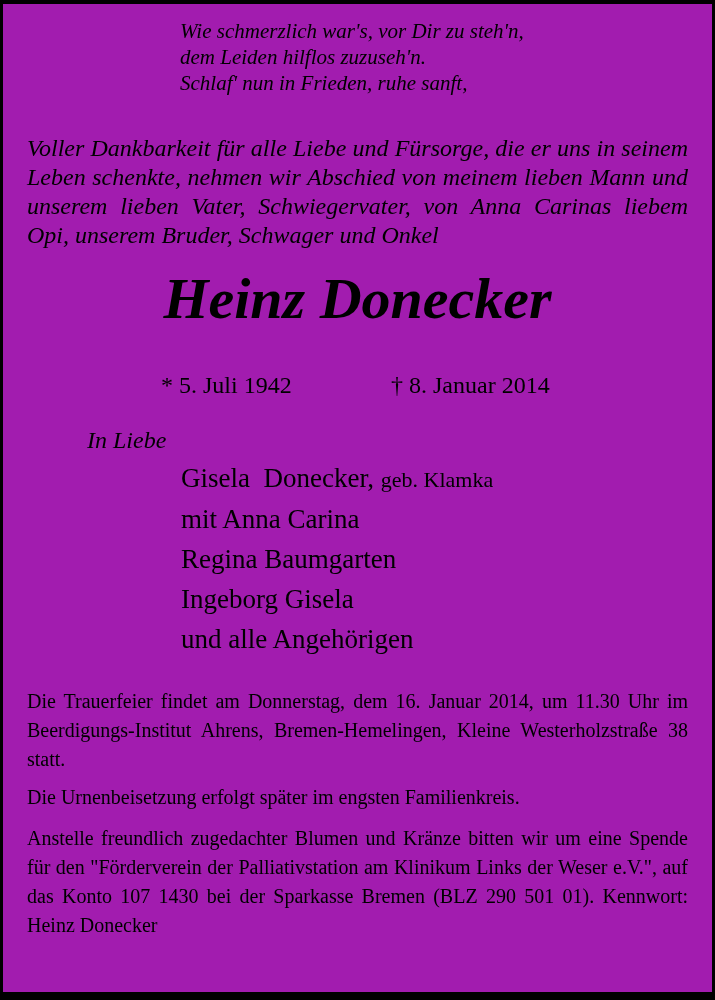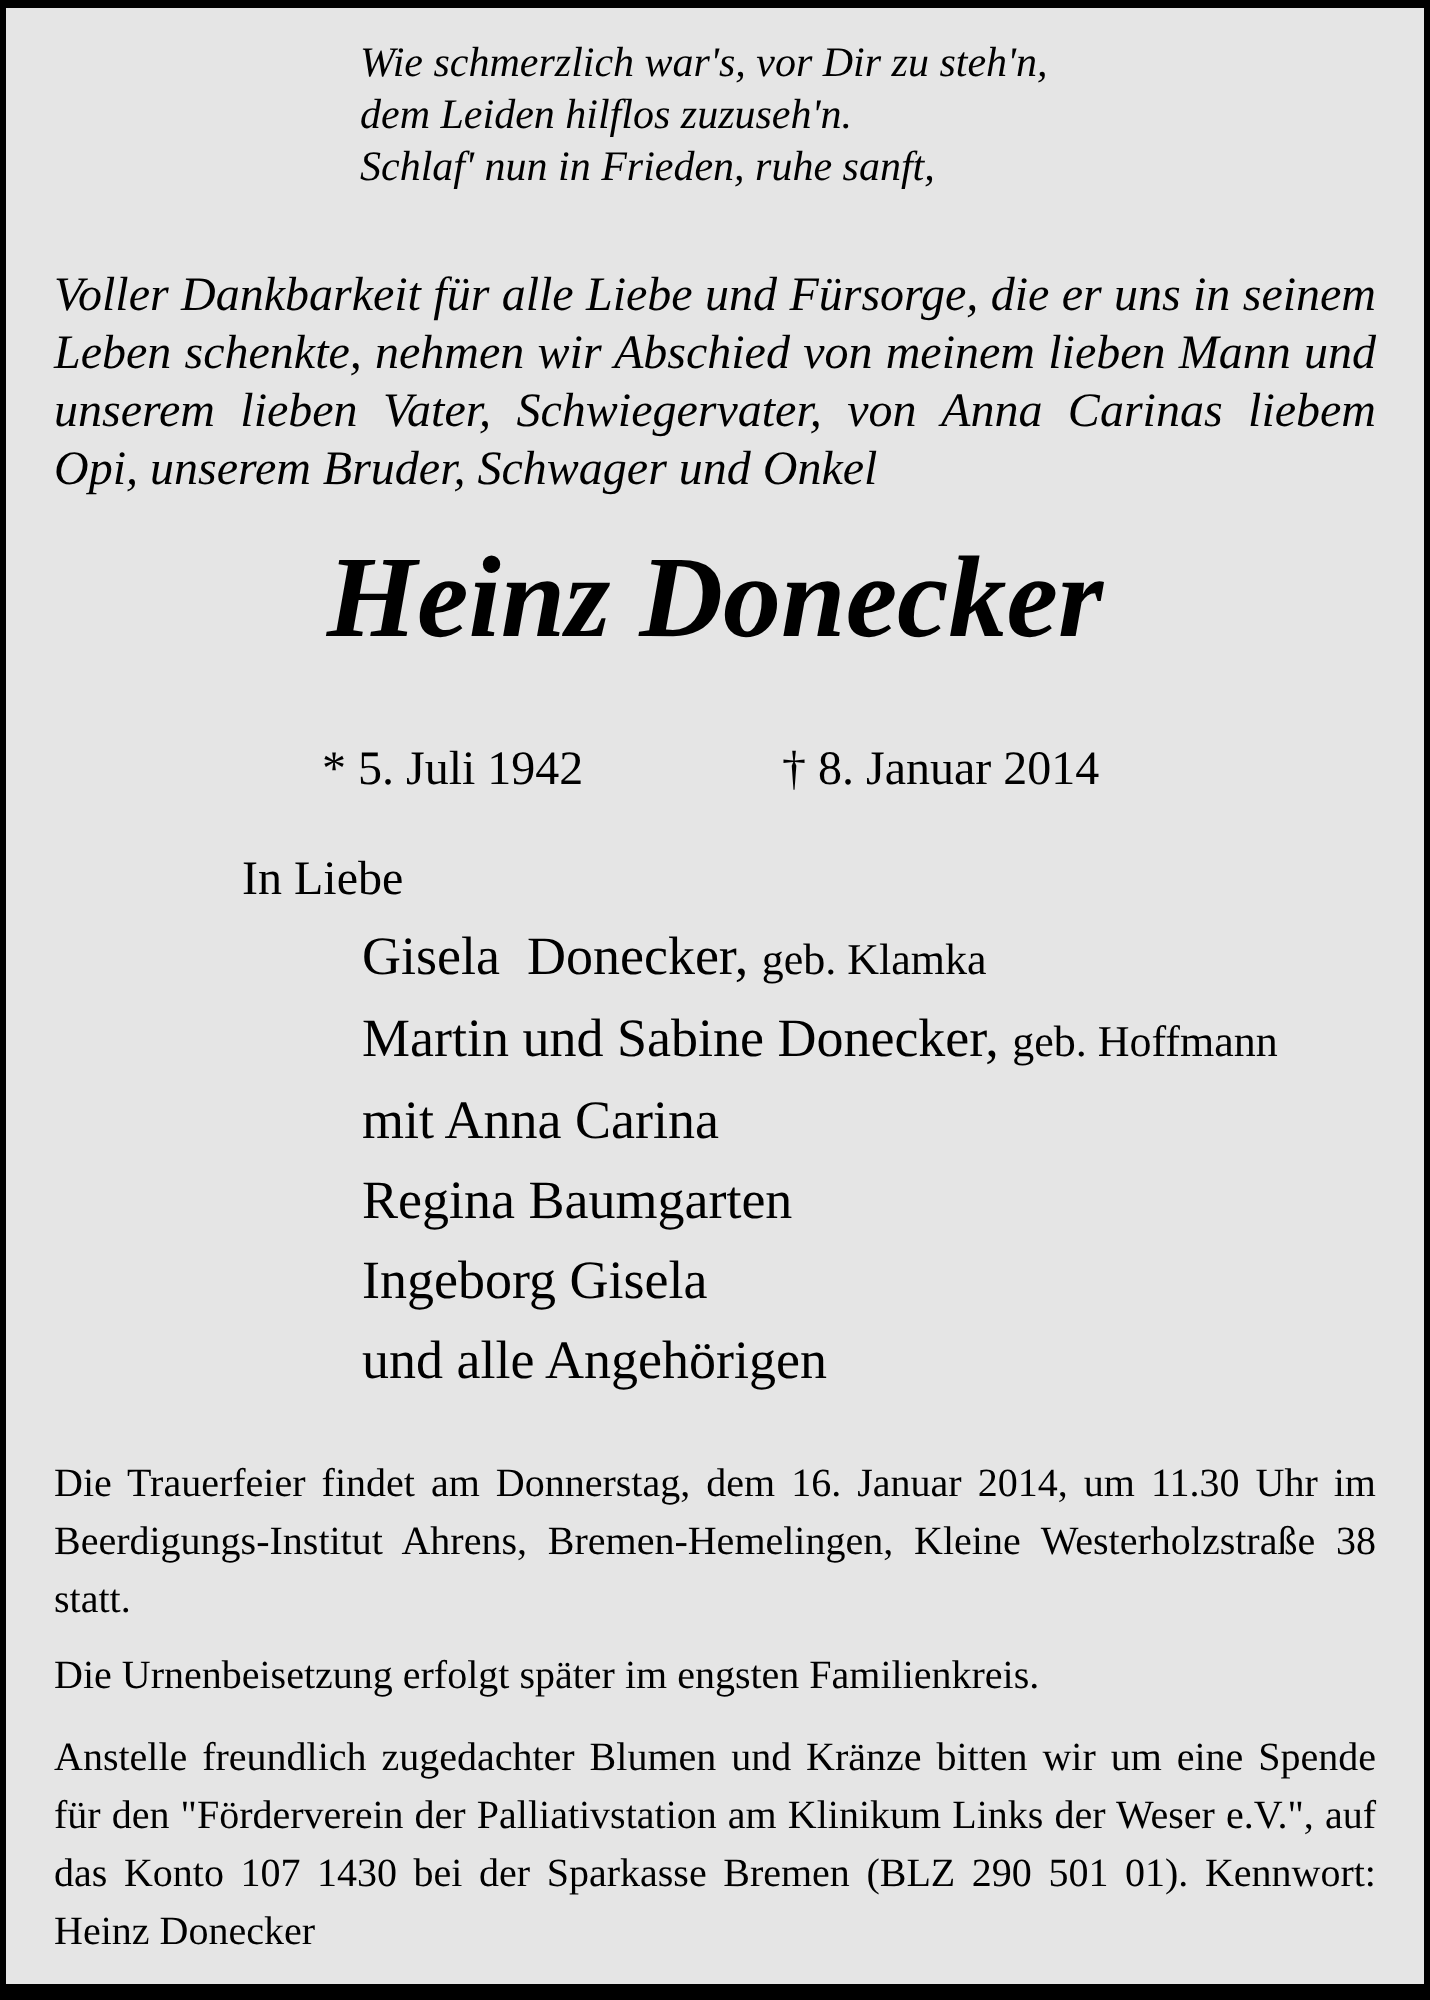--- a/index.html
+++ b/index.html
@@ -1,21 +1,21 @@
 <!DOCTYPE html>
 <html><head>
 <meta charset="utf-8">
 <style>
   * { margin: 0; padding: 0; box-sizing: border-box; }
   html, body { background: #ffffff; }
   .page {
     position: relative;
     width: 715px;
     height: 1000px;
-    background: #e5e5e5;
+    background: #a21caf;
     color: #000000;
     border-top: 4px solid #000000;
     border-left: 3px solid #000000;
     border-right: 3px solid #000000;
     border-bottom: 8px solid #000000;
     font-family: "Liberation Serif", "DejaVu Serif", serif;
     overflow: hidden;
   }
   .poem {
     margin: 14px 0 0 177px;
@@ -41,23 +41,24 @@
   .dates {
     position: relative;
     height: 30px;
     margin-top: 40px;
     font-size: 24px;
     line-height: 30px;
   }
   .birth { position: absolute; left: 158px; }
   .death { position: absolute; left: 388px; }
   .in-liebe {
-    margin: 26px 0 0 118px;
+    margin: 26px 0 0 84px;
     font-size: 24px;
     line-height: 29px;
+    font-style: italic;
   }
   .mourners { margin: 10px 0 0 178px; }
   .mourner {
     font-size: 27px;
     line-height: 27px;
     margin-bottom: 13px;
     white-space: pre-wrap;
   }
   .mourner .suffix { font-size: 22px; }
   .para {
@@ -88,21 +89,20 @@
 
   <div class="dates">
     <span class="birth">* 5. Juli 1942</span>
     <span class="death">† 8. Januar 2014</span>
   </div>
 
   <div class="in-liebe">In Liebe</div>
 
   <div class="mourners">
     <div class="mourner"><span>Gisela  Donecker,</span> <span class="suffix">geb. Klamka</span></div>
-    <div class="mourner"><span>Martin und Sabine Donecker,</span> <span class="suffix">geb. Hoffmann</span></div>
     <div class="mourner"><span>mit Anna Carina</span></div>
     <div class="mourner"><span>Regina Baumgarten</span></div>
     <div class="mourner"><span>Ingeborg Gisela</span></div>
     <div class="mourner"><span>und alle Angehörigen</span></div>
   </div>
 
   <p class="para funeral">Die Trauerfeier findet am Donnerstag, dem 16. Januar 2014, um 11.30 Uhr im Beerdigungs-Institut Ahrens, Bremen-Hemelingen, Kleine Westerholzstraße 38 statt.</p>
 
   <p class="para urn">Die Urnenbeisetzung erfolgt später im engsten Familienkreis.</p>
 

